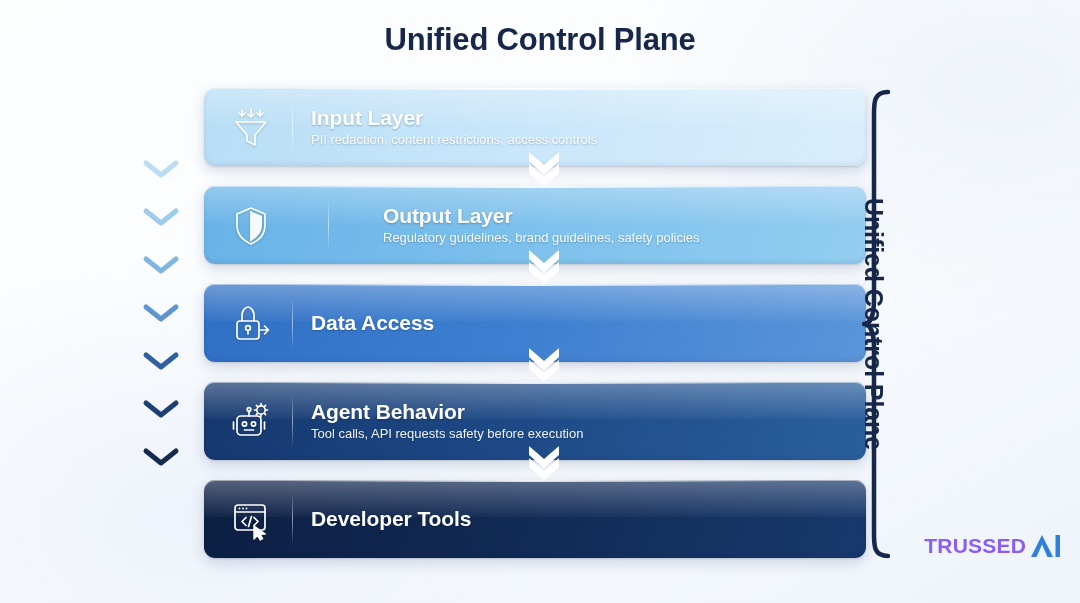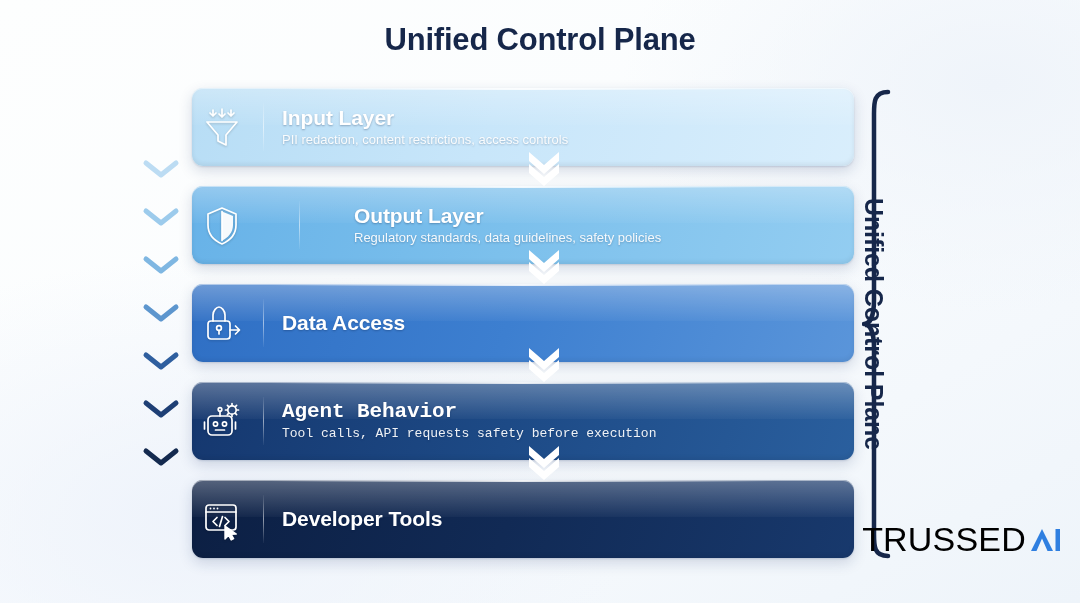--- a/index.html
+++ b/index.html
@@ -58,27 +58,27 @@
   .layers {
     position: absolute;
     left: 192px;
     top: 88px;
     width: 662px;
     height: 472px;
   }
 
   .layer-row {
     position: absolute;
-    left: 0;
+    left: 12px;
     width: 662px;
     height: 78px;
     border-radius: 11px;
     display: flex;
     align-items: center;
-    padding-left: 3px;
+    padding-left: 20px;
     box-shadow:
       0 5px 14px rgba(23, 49, 99, 0.17),
       0 1px 2px rgba(23, 49, 99, 0.14),
       inset 0 1px 0 rgba(255,255,255,0.48),
       inset 0 -2px 5px rgba(0,0,0,0.07);
     overflow: hidden;
   }
   
   .layer-row::before {
     content: "";
@@ -202,24 +202,24 @@
   
   .logo {
     position: absolute;
     right: 18px;
     bottom: 16px;
     display: flex;
     align-items: center;
     gap: 1px;
   }
   .logo-word {
-    font-size: 34px;
-    font-weight: normal;
+    font-size: 21px;
+    font-weight: bold;
     letter-spacing: 0.2px;
-    color: #000000;
+    color: #8b5cf6;
   }
   .logo-mark { display: block; width: 34px; height: 27px; margin-left: 1px; }
 </style>
 </head>
 <body>
 
 <div id="stage">
 
   <div class="page-title">Unified Control Plane</div>
 
@@ -281,39 +281,39 @@
         <div class="layer-icon">
           <svg viewBox="0 0 44 44" aria-hidden="true">
             <path d="M22 5 L36 11 L36 22 C36 31 30 37.5 22 41 C14 37.5 8 31 8 22 L8 11 Z"></path>
             <path d="M22 8.5 L22 37.5"></path>
             <path d="M22 8.5 L33 13 L33 22 C33 29.5 28 34.8 22 37.8 Z" fill="#ffffff" stroke="none" opacity="0.95"></path>
           </svg>
         </div>
         <div class="icon-divider"></div>
         <div class="layer-text">
           <div class="layer-title">Output Layer</div>
-          <div class="layer-sub">Regulatory standards, data guidelines, safety policies</div>
+          <div class="layer-sub">Regulatory guidelines, brand guidelines, safety policies</div>
         </div>
       </div>
       <div class="layer-row fill-2" style="top: 196px;">
         <div class="layer-icon">
           <svg viewBox="0 0 44 44" aria-hidden="true">
             <rect x="8" y="20" width="22" height="18" rx="3"></rect>
             <path d="M13 20 L13 14 C13 9.6 16.6 6 19 6 C21.4 6 25 9.6 25 14 L25 20"></path>
             <circle cx="19" cy="27" r="2.4"></circle>
             <path d="M19 29.4 L19 33"></path>
             <path d="M30 29 L39 29 M35.5 25 L39.5 29 L35.5 33"></path>
           </svg>
         </div>
         <div class="icon-divider"></div>
         <div class="layer-text">
           <div class="layer-title">Data Access</div>
         </div>
       </div>
-      <div class="layer-row fill-3" style="top: 294px; font-family: Liberation Mono, monospace;">
+      <div class="layer-row fill-3" style="top: 294px;">
         <div class="layer-icon">
           <svg viewBox="0 0 44 44" aria-hidden="true">
             <rect x="8" y="17" width="24" height="19" rx="4"></rect>
             <circle cx="15.5" cy="25" r="2.1"></circle>
             <circle cx="24.5" cy="25" r="2.1"></circle>
             <path d="M15.5 31 L24.5 31"></path>
             <path d="M20 17 L20 12"></path>
             <circle cx="20" cy="10.5" r="1.8"></circle>
             <path d="M4.5 23 L4.5 30 M35.5 23 L35.5 30"></path>
             <circle cx="32" cy="11" r="4.2"></circle>

